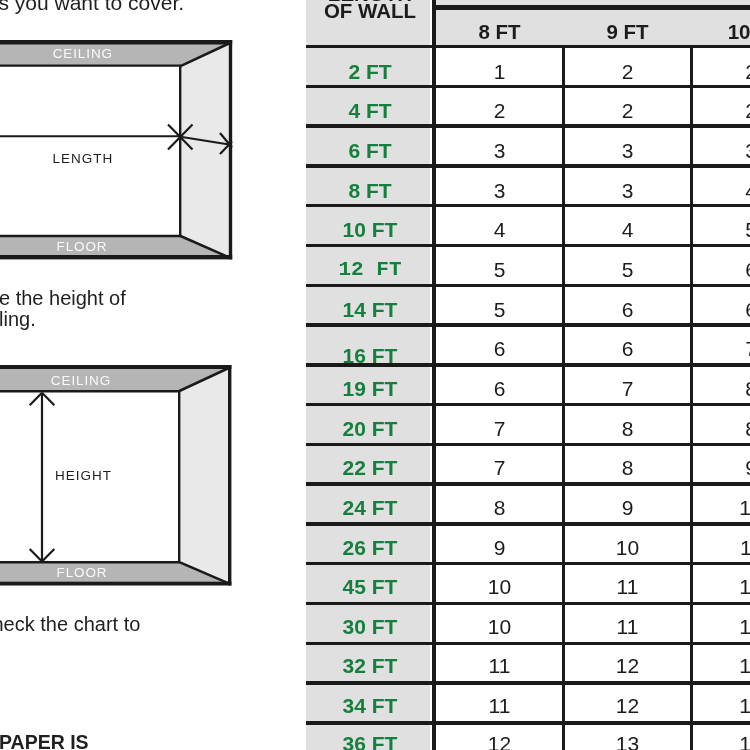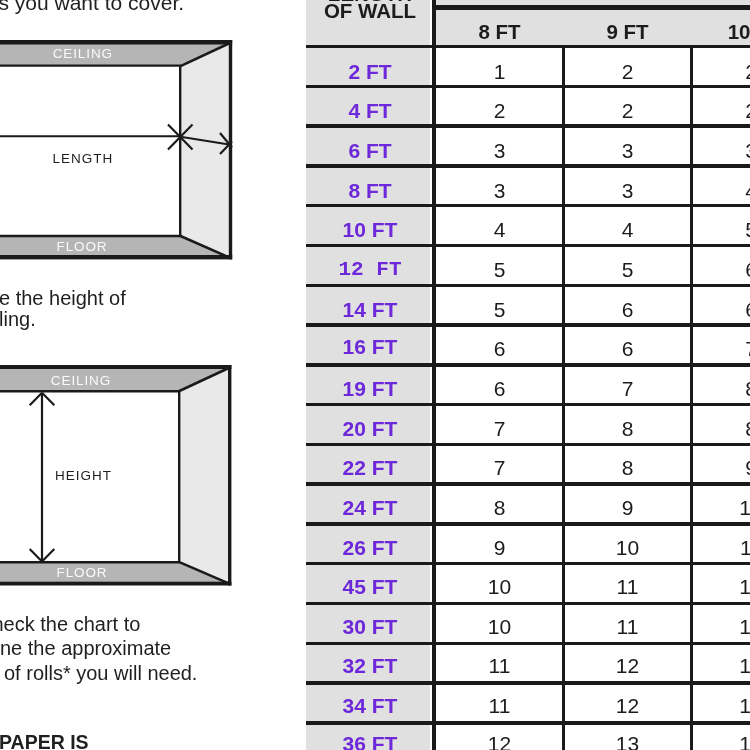--- a/index.html
+++ b/index.html
@@ -1,20 +1,20 @@
 <!DOCTYPE html>
 <html><head>
 <meta charset="utf-8">
 <style>
 html,body{margin:0;padding:0;}
 body{width:750px;height:750px;overflow:hidden;position:relative;background:#fff;
      font-family:"Liberation Sans",sans-serif;color:#1f1f1f;}
 .abs{position:absolute;}
 .t{font-size:20px;line-height:24.6px;white-space:nowrap;}
-.lbl{position:absolute;font-weight:bold;font-size:21px;line-height:24px;color:#6d28d9;text-align:center;}
+.lbl{position:absolute;font-weight:bold;font-size:21px;line-height:24px;color:#15803d;text-align:center;}
 .hdr{position:absolute;font-weight:bold;font-size:20.5px;line-height:24px;color:#1c1c1c;text-align:center;}
 .num{position:absolute;font-size:21px;line-height:24px;color:#1c1c1c;text-align:center;}
 .hline{position:absolute;background:#1a1a1a;left:306px;width:444px;height:3.6px;}
 </style>
 </head>
 <body>
 
 <div class="abs t" style="left:-1.5px;top:-10.5px;font-size:21px;line-height:25px;">s you want to cover.</div>
 
 <svg class="abs" style="left:0;top:38px;" width="236" height="224" viewBox="0 38 236 224">
@@ -89,21 +89,21 @@
   <line x1="42" y1="561.4" x2="29.7" y2="548.9" stroke="#1a1a1a" stroke-width="2.2"></line>
   <line x1="42" y1="561.4" x2="54.3" y2="548.9" stroke="#1a1a1a" stroke-width="2.2"></line>
 
   <text x="81" y="385" font-size="13.5" letter-spacing="0.9" fill="#fafafa" text-anchor="middle">CEILING</text>
 
   <text x="82" y="577.3" font-size="13.5" letter-spacing="0.9" fill="#fafafa" text-anchor="middle">FLOOR</text>
 
   <text x="83.5" y="479.8" font-size="13.5" letter-spacing="1" fill="#1f1f1f" text-anchor="middle">HEIGHT</text>
 </svg>
 
-<div class="abs t" style="left:-7.5px;top:611.9px;">heck the chart to<br><span style="margin-left:7.5px;">ne the approximate</span><br><span style="margin-left:11.5px;">of rolls* you will need.</span></div>
+<div class="abs t" style="left:-7.5px;top:611.9px;">heck the chart to<br><br></div>
 
 <div class="abs" style="left:-1px;top:731.4px;font-size:19.5px;line-height:23px;font-weight:bold;">PAPER IS</div>
 
 <div class="abs" style="left:306px;top:0;width:124px;height:750px;background:#e0e0e0;"></div>
 
 <div class="abs" style="left:436.3px;top:0;width:313.7px;height:44.8px;background:#e0e0e0;"></div>
 
 <div class="abs" style="left:431.5px;top:0;width:4.8px;height:750px;background:#1a1a1a;"></div>
 
 <div class="abs" style="left:436.3px;top:5px;width:313.7px;height:4.5px;background:#1a1a1a;"></div>
@@ -170,21 +170,21 @@
 <div class="lbl" style="left:308px;top:257.9px;width:124px;font-family:Liberation Mono, monospace;">12 FT</div>
 <div class="num" style="left:437px;top:257.9px;width:125px;">5</div>
 <div class="num" style="left:565px;top:257.9px;width:125px;">5</div>
 <div class="num" style="width:116px;left:693px;top:257.9px;">6</div>
 
 <div class="lbl" style="left:308px;top:297.6px;width:124px;">14 FT</div>
 <div class="num" style="left:437px;top:297.6px;width:125px;">5</div>
 <div class="num" style="left:565px;top:297.6px;width:125px;">6</div>
 <div class="num" style="width:116px;left:693px;top:297.6px;">6</div>
 
-<div class="lbl" style="left:308px;top:335px;width:124px;text-align:center;">16 FT</div>
+<div class="lbl" style="left:308px;top:344px;width:124px;text-align:center;">16 FT</div>
 <div class="num" style="left:437px;top:337.2px;width:125px;">6</div>
 <div class="num" style="left:565px;top:337.2px;width:125px;">6</div>
 <div class="num" style="width:116px;left:693px;top:337.2px;">7</div>
 
 <div class="lbl" style="left:308px;top:376.9px;width:124px;">19 FT</div>
 <div class="num" style="left:437px;top:376.9px;width:125px;">6</div>
 <div class="num" style="left:565px;top:376.9px;width:125px;">7</div>
 <div class="num" style="width:116px;left:693px;top:376.9px;">8</div>
 
 <div class="lbl" style="left:308px;top:416.5px;width:124px;">20 FT</div>

